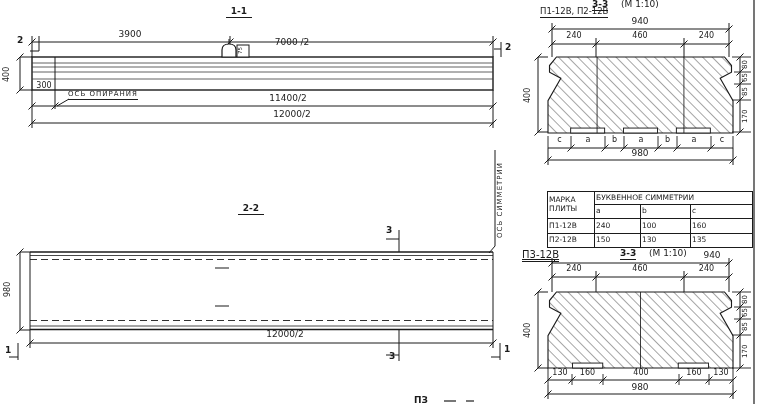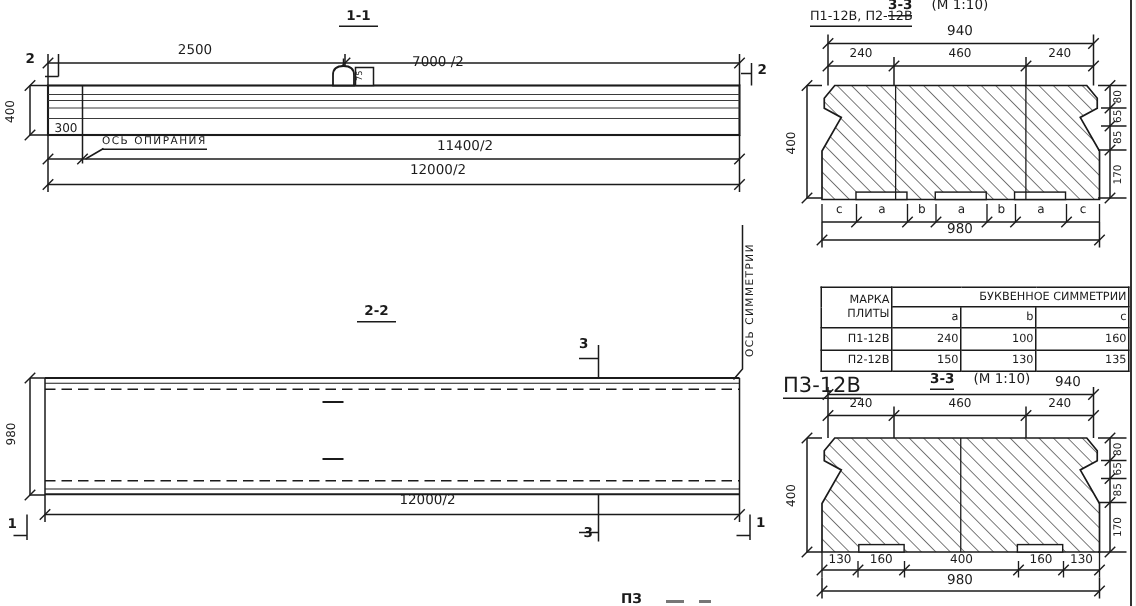--- a/index.html
+++ b/index.html
@@ -10,21 +10,21 @@
   svg.linework{position:absolute;left:0;top:0;}
   .lbl{position:absolute;font-size:9px;line-height:1;white-space:nowrap;color:#1b1b1b;}
   .c{text-align:center;}
   .u{border-bottom:1px solid #1b1b1b;padding-bottom:1px;}
   .w6{font-weight:600;}
   .s7{font-size:7px;}
   .s8{font-size:8px;}
   .s6{font-size:5.5px;}
   .vt{writing-mode:vertical-rl;transform:rotate(180deg);text-align:center;width:10px;}
   .dwtable{position:absolute;left:547px;top:191px;border-collapse:collapse;font-size:7.5px;color:#1b1b1b;background:#fff;}
-  .dwtable td{border:1px solid #1b1b1b;text-align:right;padding:0 1px;line-height:1.15;}
+  .dwtable td{border:1px solid #1b1b1b;text-align:left;padding:0 1px;line-height:1.15;}
 </style>
 </head>
 <body>
 
 <div class="sheet">
 
   <svg class="linework" width="757" height="404" viewBox="0 0 757 404">
     <defs>
       <pattern id="hatch" width="36" height="36" patternUnits="userSpaceOnUse" patternTransform="rotate(-45)">
         <rect width="36" height="36" fill="#ffffff"></rect>
@@ -168,29 +168,29 @@
         <use href="#tk" x="733" y="394"></use>
     </g>
 
     <g stroke="#1b1b1b">
       <path d="M754,0 V404" stroke-width="1.2"></path>
       <path d="M444,401 H456 M466,401 H474" stroke="#777" stroke-width="2"></path>
     </g>
   </svg>
 
   <div class="lbl c u w6" style="left:226px;top:7px;width:26px;">1-1</div>
-  <div class="lbl c" style="left:100px;top:30px;width:60px;">2500</div>
+  <div class="lbl c" style="left:100px;top:30px;width:60px;">3900</div>
   <div class="lbl c" style="left:262px;top:38px;width:60px;">7000 /2</div>
   <div class="lbl w6" style="left:17px;top:36px;">2</div>
   <div class="lbl w6" style="left:505px;top:43px;">2</div>
   <div class="lbl vt s6" style="left:238px;top:46px;height:10px;">75</div>
   <div class="lbl vt s8" style="left:3px;top:59px;height:30px;">400</div>
   <div class="lbl c s8" style="left:33px;top:82px;width:22px;">300</div>
   <div class="lbl s7 u" style="left:68px;top:91px;letter-spacing:1px;">ОСЬ ОПИРАНИЯ</div>
-  <div class="lbl c" style="left:280px;top:94px;width:60px;">11400/2</div>
+  <div class="lbl c" style="left:258px;top:94px;width:60px;">11400/2</div>
   <div class="lbl c" style="left:262px;top:110px;width:60px;">12000/2</div>
 
   <div class="lbl c u w6" style="left:238px;top:204px;width:26px;">2-2</div>
   <div class="lbl w6" style="left:386px;top:226px;">3</div>
   <div class="lbl vt s8" style="left:4px;top:272px;height:34px;">980</div>
   <div class="lbl c" style="left:255px;top:330px;width:60px;">12000/2</div>
   <div class="lbl w6" style="left:5px;top:346px;">1</div>
   <div class="lbl w6" style="left:504px;top:345px;">1</div>
   <div class="lbl w6" style="left:389px;top:352px;">3</div>
   <div class="lbl vt s7" style="left:497px;top:150px;height:100px;letter-spacing:1px;">ОСЬ СИММЕТРИИ</div>
@@ -238,21 +238,21 @@
     </tr>
     <tr>
       <td style="height:13px;">П2-12В</td>
       <td>150</td>
       <td>130</td>
       <td>135</td>
     </tr>
   </tbody>
     </table>
 
-  <div class="lbl u" style="left:522px;top:250px;font-size:14px;">П3-12В</div>
+  <div class="lbl u" style="left:522px;top:250px;font-size:10px;text-decoration:underline;">П3-12В</div>
   <div class="lbl u w6" style="left:620px;top:249px;">3-3</div>
   <div class="lbl" style="left:649px;top:249px;">(М 1:10)</div>
   <div class="lbl c" style="left:692px;top:251px;width:40px;">940</div>
   <div class="lbl c s8" style="left:552px;top:265px;width:44px;">240</div>
   <div class="lbl c s8" style="left:596px;top:265px;width:88px;">460</div>
   <div class="lbl c s8" style="left:684px;top:265px;width:45px;">240</div>
   <div class="lbl vt s8" style="left:524px;top:312px;height:36px;">400</div>
   <div class="lbl vt s7" style="left:742px;top:292px;height:15px;">80</div>
   <div class="lbl vt s7" style="left:742px;top:307px;height:12px;">65</div>
   <div class="lbl vt s7" style="left:742px;top:319px;height:16px;">85</div>

